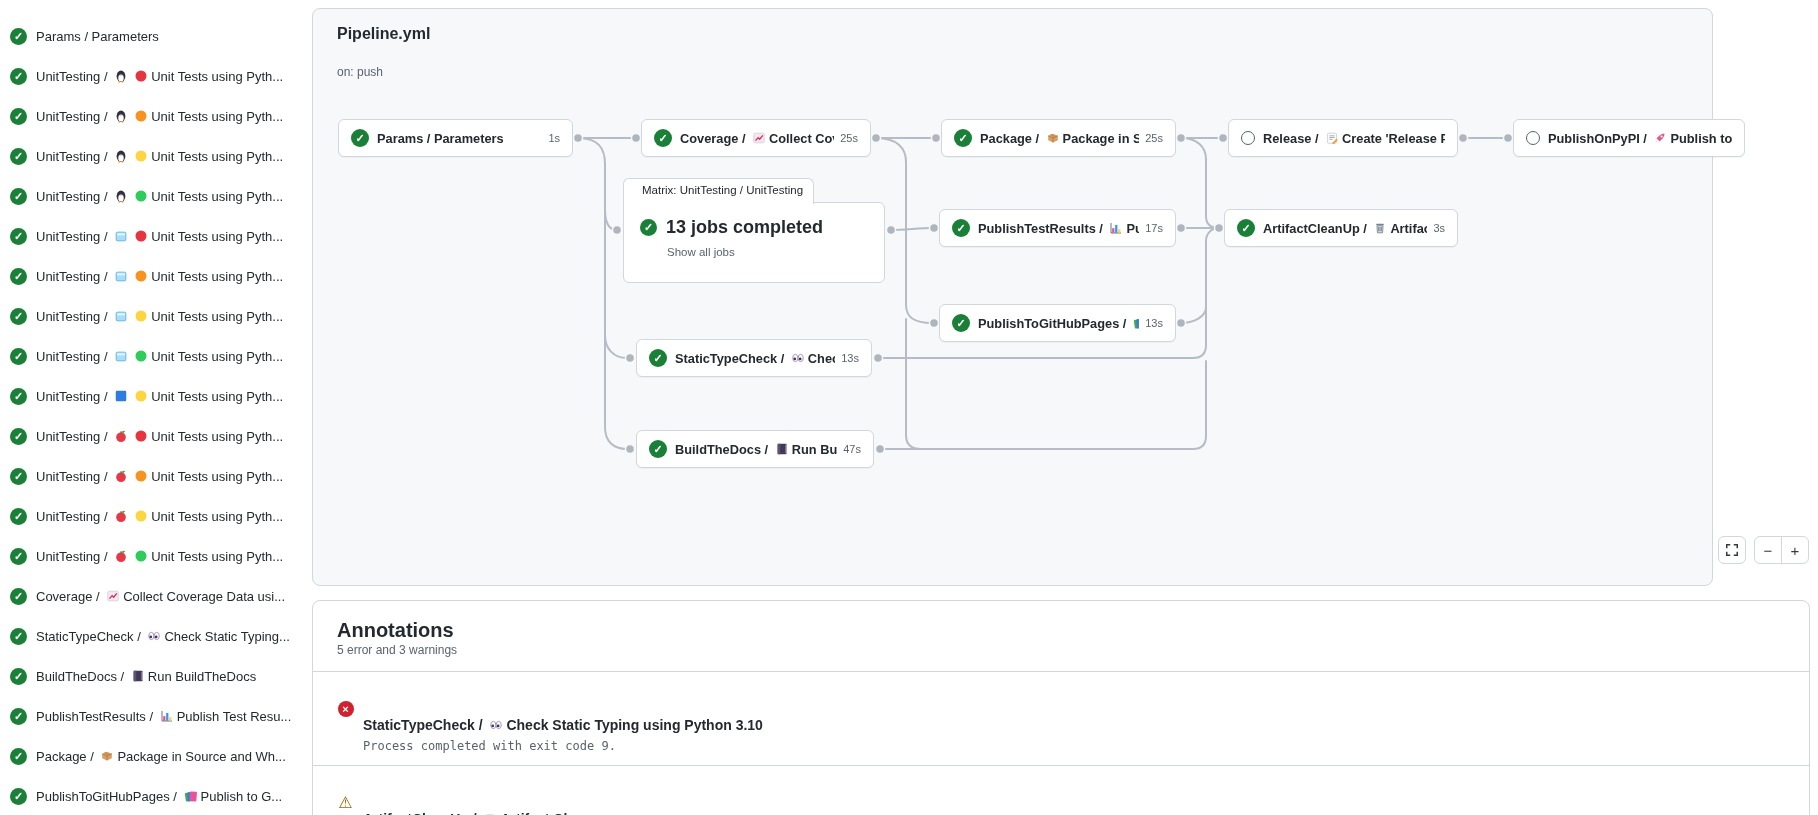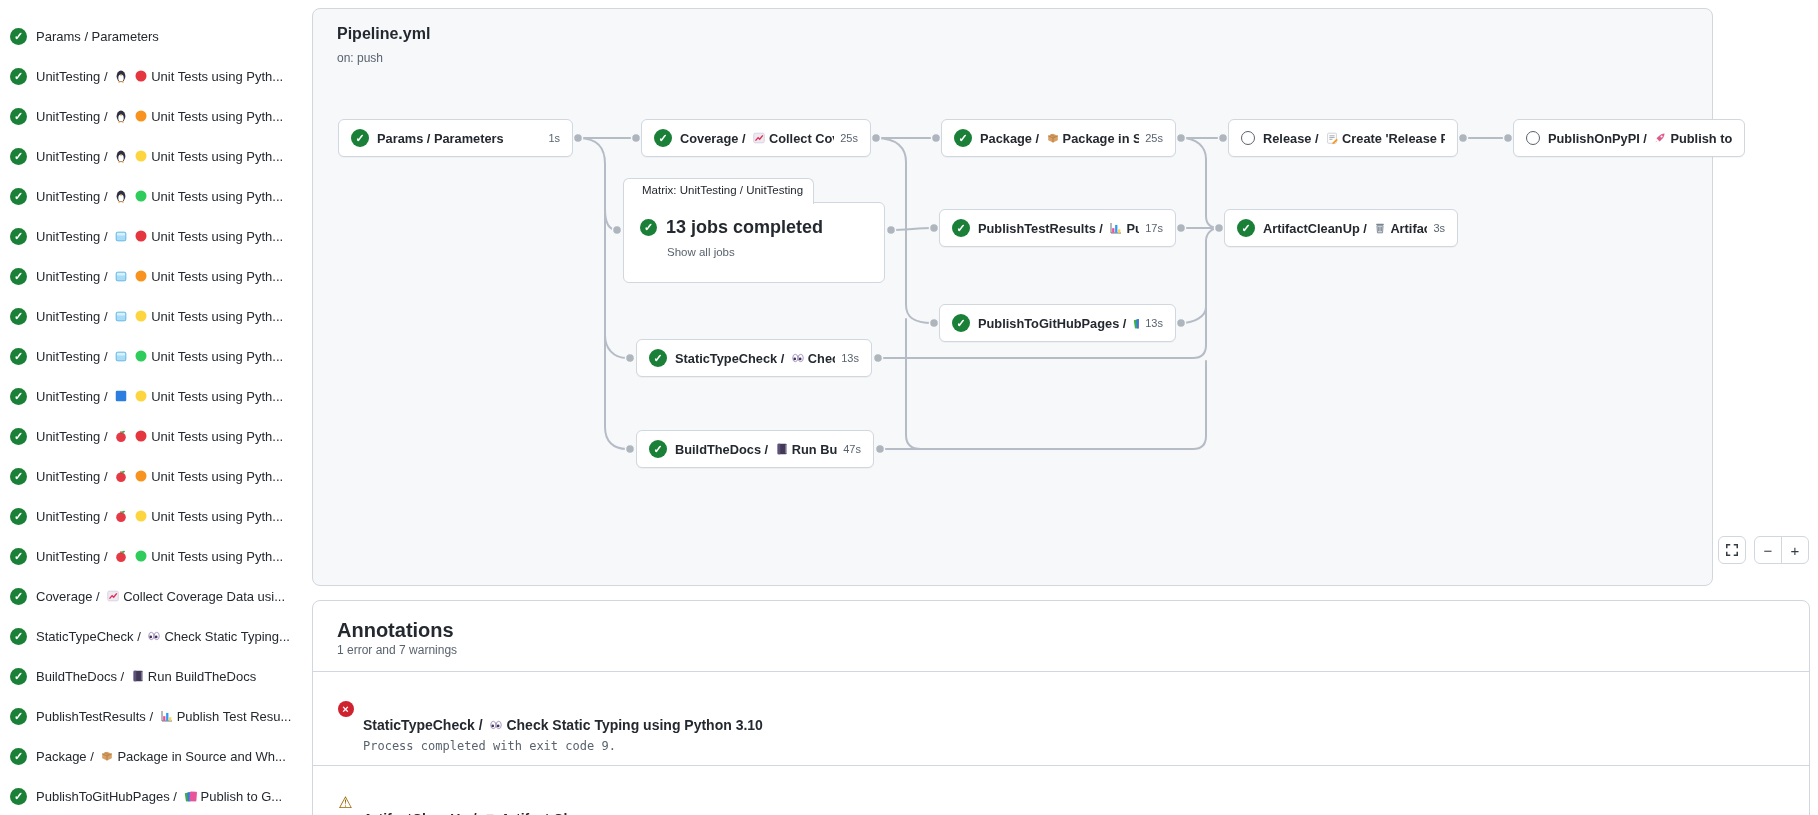--- a/index.html
+++ b/index.html
@@ -16,21 +16,21 @@
   .sb-row{height:40px;display:flex;align-items:center;padding-left:10px;cursor:pointer;}
   .sb-label{font-size:13px;color:var(--txt1);white-space:nowrap;overflow:hidden;width:272px;}
   .ck{display:inline-flex;flex:none;width:17px;height:17px;border-radius:50%;background:var(--success);
       color:#fff;font-size:11px;font-weight:bold;align-items:center;justify-content:center;margin-right:9px;}
   .ring{display:inline-flex;flex:none;width:14px;height:14px;border-radius:50%;border:1.6px solid #59636e;
       background:transparent;margin-right:9px;}
   
   #graph-card{position:absolute;left:312px;top:8px;width:1401px;height:578px;background:var(--canvas);
       border:1px solid var(--border);border-radius:8px;}
   #graph-title{position:absolute;left:24px;top:16px;font-size:16px;font-weight:700;}
-  #graph-trigger{position:absolute;left:24px;top:42px;font-size:12px;color:var(--txt2);}
+  #graph-trigger{position:absolute;left:24px;top:56px;font-size:12px;color:var(--txt2);}
   #edges{position:absolute;left:0;top:0;pointer-events:none;}
   #edges path{fill:none;stroke:var(--conn);stroke-width:2;stroke-linecap:round;}
   #edges circle{fill:#aeb5bd;stroke:var(--canvas);stroke-width:1.5;}
   .gnode{position:absolute;height:38px;background:#fff;border:1px solid var(--border);border-radius:6px;
       display:flex;align-items:center;padding:0 12px;box-shadow:0 1px 0 rgba(27,31,36,.04);cursor:pointer;}
   .gnode .ck{width:18px;height:18px;margin-right:8px;}
   .gnode .ring{margin-right:8px;}
   .gl{font-size:12.8px;font-weight:600;white-space:nowrap;overflow:hidden;flex:1;min-width:0;}
   .gt{font-size:11px;color:var(--txt2);margin-left:6px;flex:none;}
   
@@ -398,21 +398,21 @@
     <svg width="14" height="14" viewBox="0 0 16 16">
       <path d="M2 6V2h4M10 2h4v4M14 10v4h-4M6 14H2v-4" stroke="#343b43" stroke-width="1.7" fill="none"></path>
     </svg>
   </div>
   <div class="gbtn" id="btn-zoom-out">−</div>
   <div class="gbtn" id="btn-zoom-in">+</div>
 </div>
 
 <div id="ann-card">
   <div id="ann-title">Annotations</div>
-  <div id="ann-summary">1 error and 7 warnings</div>
+  <div id="ann-summary">5 error and 3 warnings</div>
   <div id="ann-rows">
       <div class="ann-row">
         <div class="ann-head">
           <span class="sev">
             <span class="sev-error">×</span>
           </span>
           <span class="ann-t">StaticTypeCheck / <svg class="ic" width="14" height="14" viewBox="0 0 16 16">
               <ellipse cx="4.9" cy="8" rx="2.9" ry="4.2" fill="#fff" stroke="#9c8ab8"></ellipse>
               <ellipse cx="11.1" cy="8" rx="2.9" ry="4.2" fill="#fff" stroke="#9c8ab8"></ellipse>
               <circle cx="4.3" cy="9" r="1.5" fill="#41315e"></circle>

